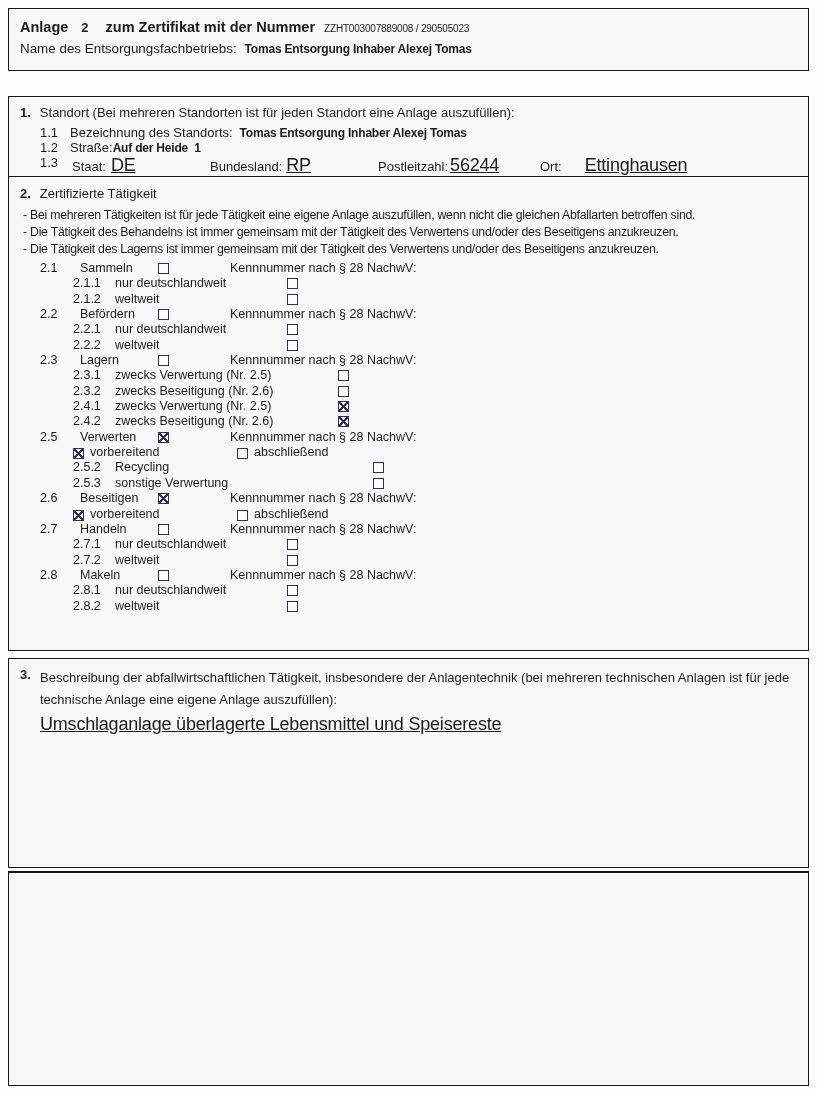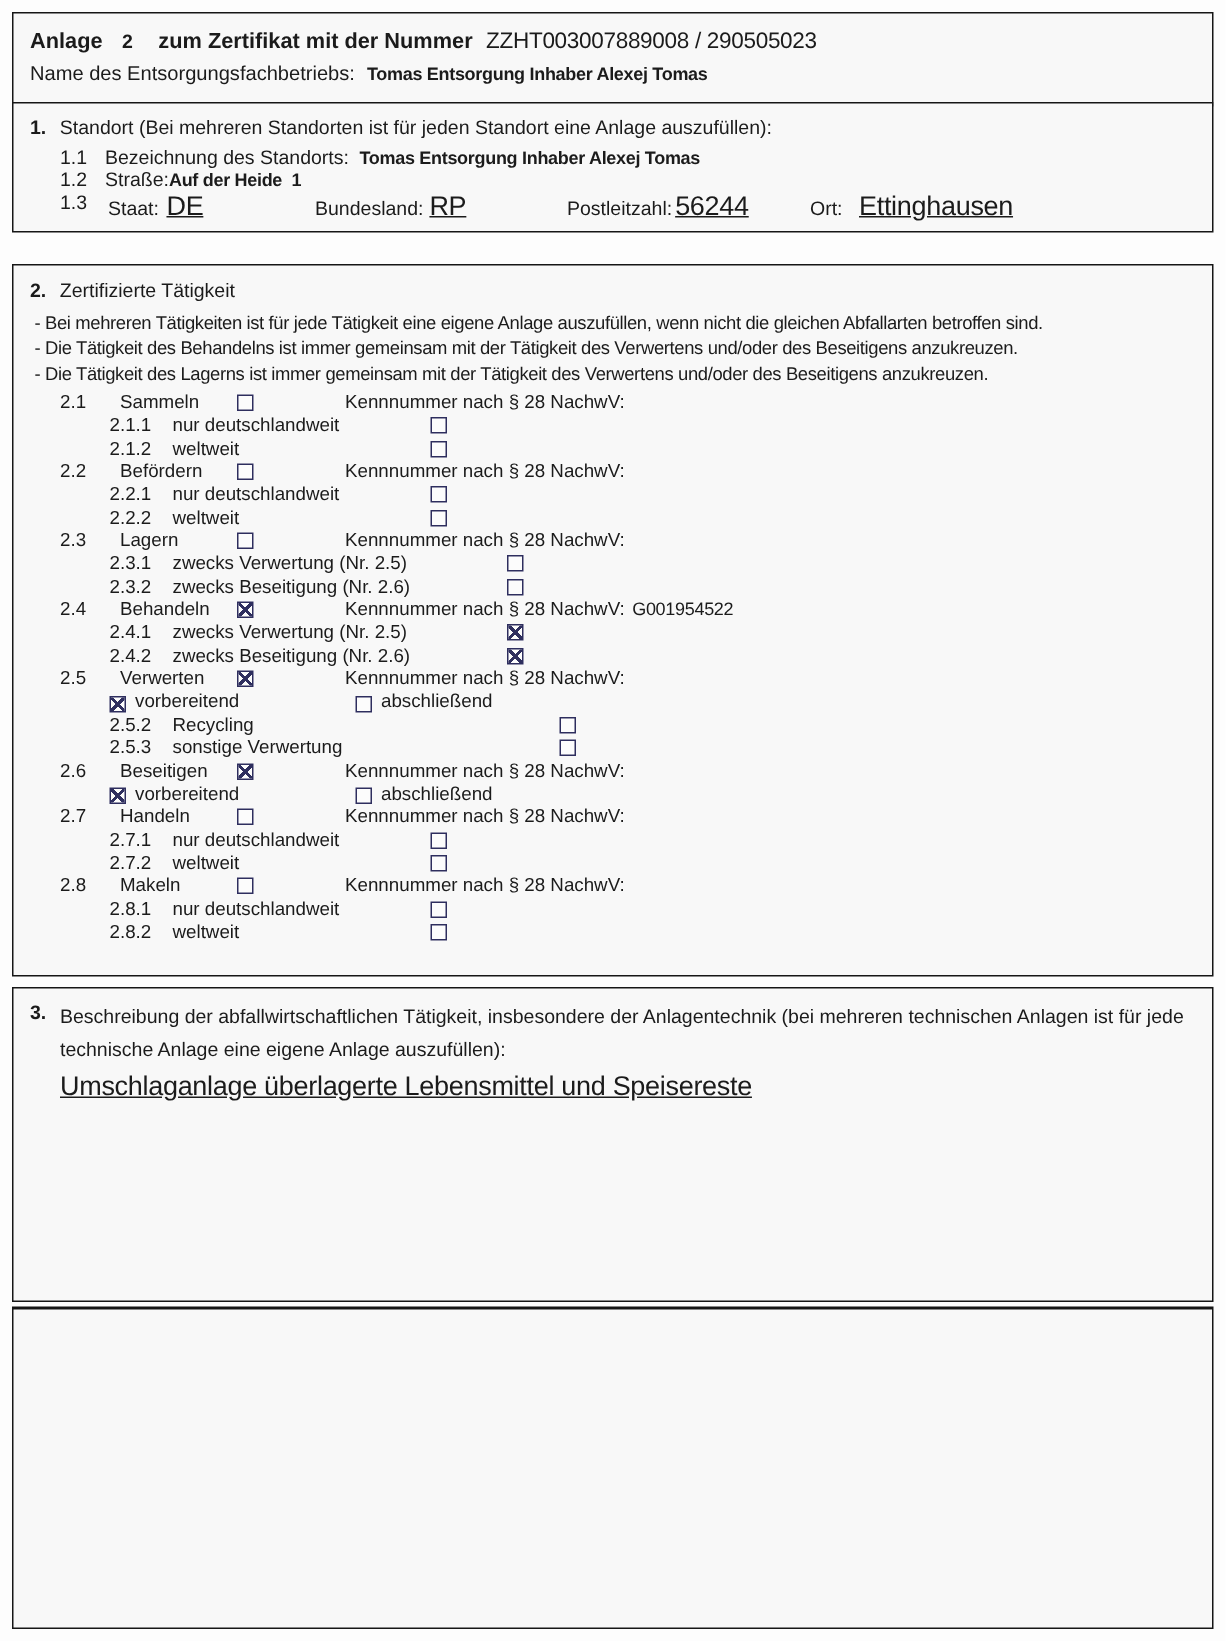--- a/index.html
+++ b/index.html
@@ -9,31 +9,31 @@
     color:var(--ink,#1b1b1b);
   }
   .page{position:relative;width:817px;height:1094px;background:#fdfdfd;}
   .box{
     position:absolute;left:8px;width:801px;box-sizing:border-box;
     border:1.5px solid var(--box_border,#161616);
     background:var(--page_bg,#f8f8f8);
     overflow:hidden;
   }
   .box-header{top:8px;height:63px;}
-  .box-s1{top:68px;height:87px;}
+  .box-s1{top:96px;height:87px;}
   .box-s2{top:176px;height:475px;}
   .box-s3{top:658px;height:210px;}
   .box-empty{top:871px;height:215px;border-top-width:2.5px;}
   .abs{position:absolute;white-space:nowrap;}
 
   
   .h-line1{top:10px;left:11px;font-size:14.5px;font-weight:bold;}
   .h-num{margin-left:13px;font-size:13px;}
   .h-zert{margin-left:17px;}
-  .h-certno{margin-left:9px;font-weight:normal;font-size:15px;letter-spacing:-0.2px;}
+  .h-certno{margin-left:9px;font-weight:normal;font-size:10px;letter-spacing:-0.2px;}
   .h-line2{top:32px;left:11px;font-size:13.4px;}
   .h-name-val{margin-left:8px;}
 
   
   .val{font-size:12px;letter-spacing:-0.2px;white-space:pre;}
   .val-b{font-weight:bold;}
   .val-r{font-weight:normal;font-size:18px;text-decoration:underline;}
 
   
   .sec-title{font-size:13px;white-space:nowrap;}
@@ -44,21 +44,21 @@
   .s1-row{font-size:13px;}
   .r11{top:28px;}
   .r12{top:43px;}
   .r13{top:58px;}
   .s1-num{left:31px;}
   .f-11{left:61px;} .f-11 .val{margin-left:7px;}
   .f-12{left:61px;}
   .f-staat{left:63px;} .f-staat .val{margin-left:5px;}
   .f-bund{left:201px;} .f-bund .val{margin-left:4px;}
   .f-plz{left:369px;} .f-plz .val{margin-left:2px;}
-  .f-ort{left:531px;} .f-ort .val{margin-left:11px;}
+  .f-ort{left:531px;} .f-ort .val{margin-left:23px;}
 
   
   .s2-title{top:9px;left:11px;}
   .note{position:absolute;left:14px;font-size:12.3px;letter-spacing:-0.25px;white-space:nowrap;}
   .note-0{top:31px;} .note-1{top:48px;} .note-2{top:65px;}
   .acts{position:absolute;top:84px;left:0;width:801px;}
   .arow{position:relative;height:15.35px;font-size:12.5px;line-height:15px;white-space:nowrap;}
   .a-num{left:31px;} .a-lbl{left:71px;}
   .a-cb{left:149px;top:2px;}
   .a-kenn{left:221px;}
@@ -178,26 +178,20 @@
         <div class="arow sub">
           <span class="abs s-num">2.3.1</span>
           <span class="abs s-lbl">zwecks Verwertung (Nr. 2.5)</span>
           <span class="cbx abs s-cb col-2"></span>
         </div>
         <div class="arow sub">
           <span class="abs s-num">2.3.2</span>
           <span class="abs s-lbl">zwecks Beseitigung (Nr. 2.6)</span>
           <span class="cbx abs s-cb col-2"></span>
         </div>
-        <div class="arow main">
-          <span class="abs a-num">2.4</span>
-          <span class="abs a-lbl">Behandeln</span>
-          <span class="cbx abs a-cb checked"></span>
-          <span class="abs a-kenn">Kennnummer nach § 28 NachwV:<span class="kenn-val">G001954522</span></span>
-        </div>
         <div class="arow sub">
           <span class="abs s-num">2.4.1</span>
           <span class="abs s-lbl">zwecks Verwertung (Nr. 2.5)</span>
           <span class="cbx abs s-cb col-2 checked"></span>
         </div>
         <div class="arow sub">
           <span class="abs s-num">2.4.2</span>
           <span class="abs s-lbl">zwecks Beseitigung (Nr. 2.6)</span>
           <span class="cbx abs s-cb col-2 checked"></span>
         </div>

